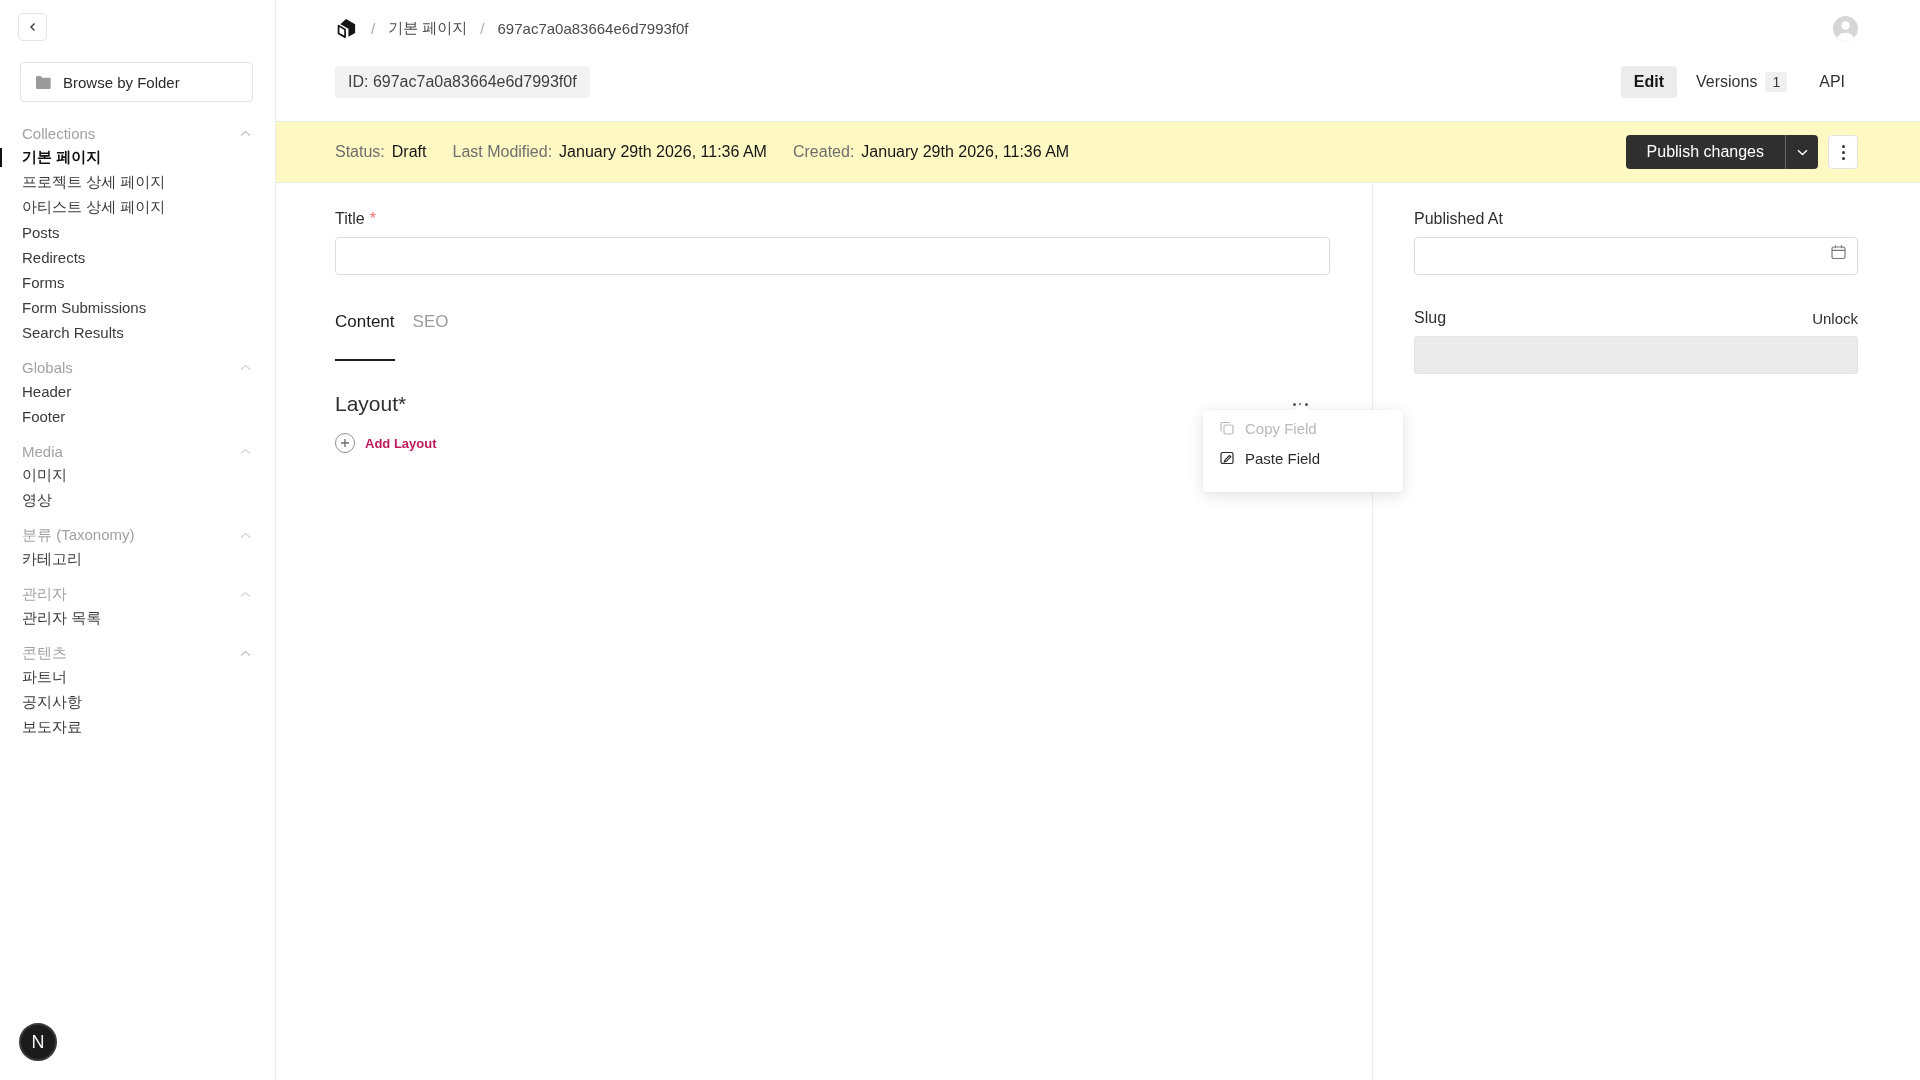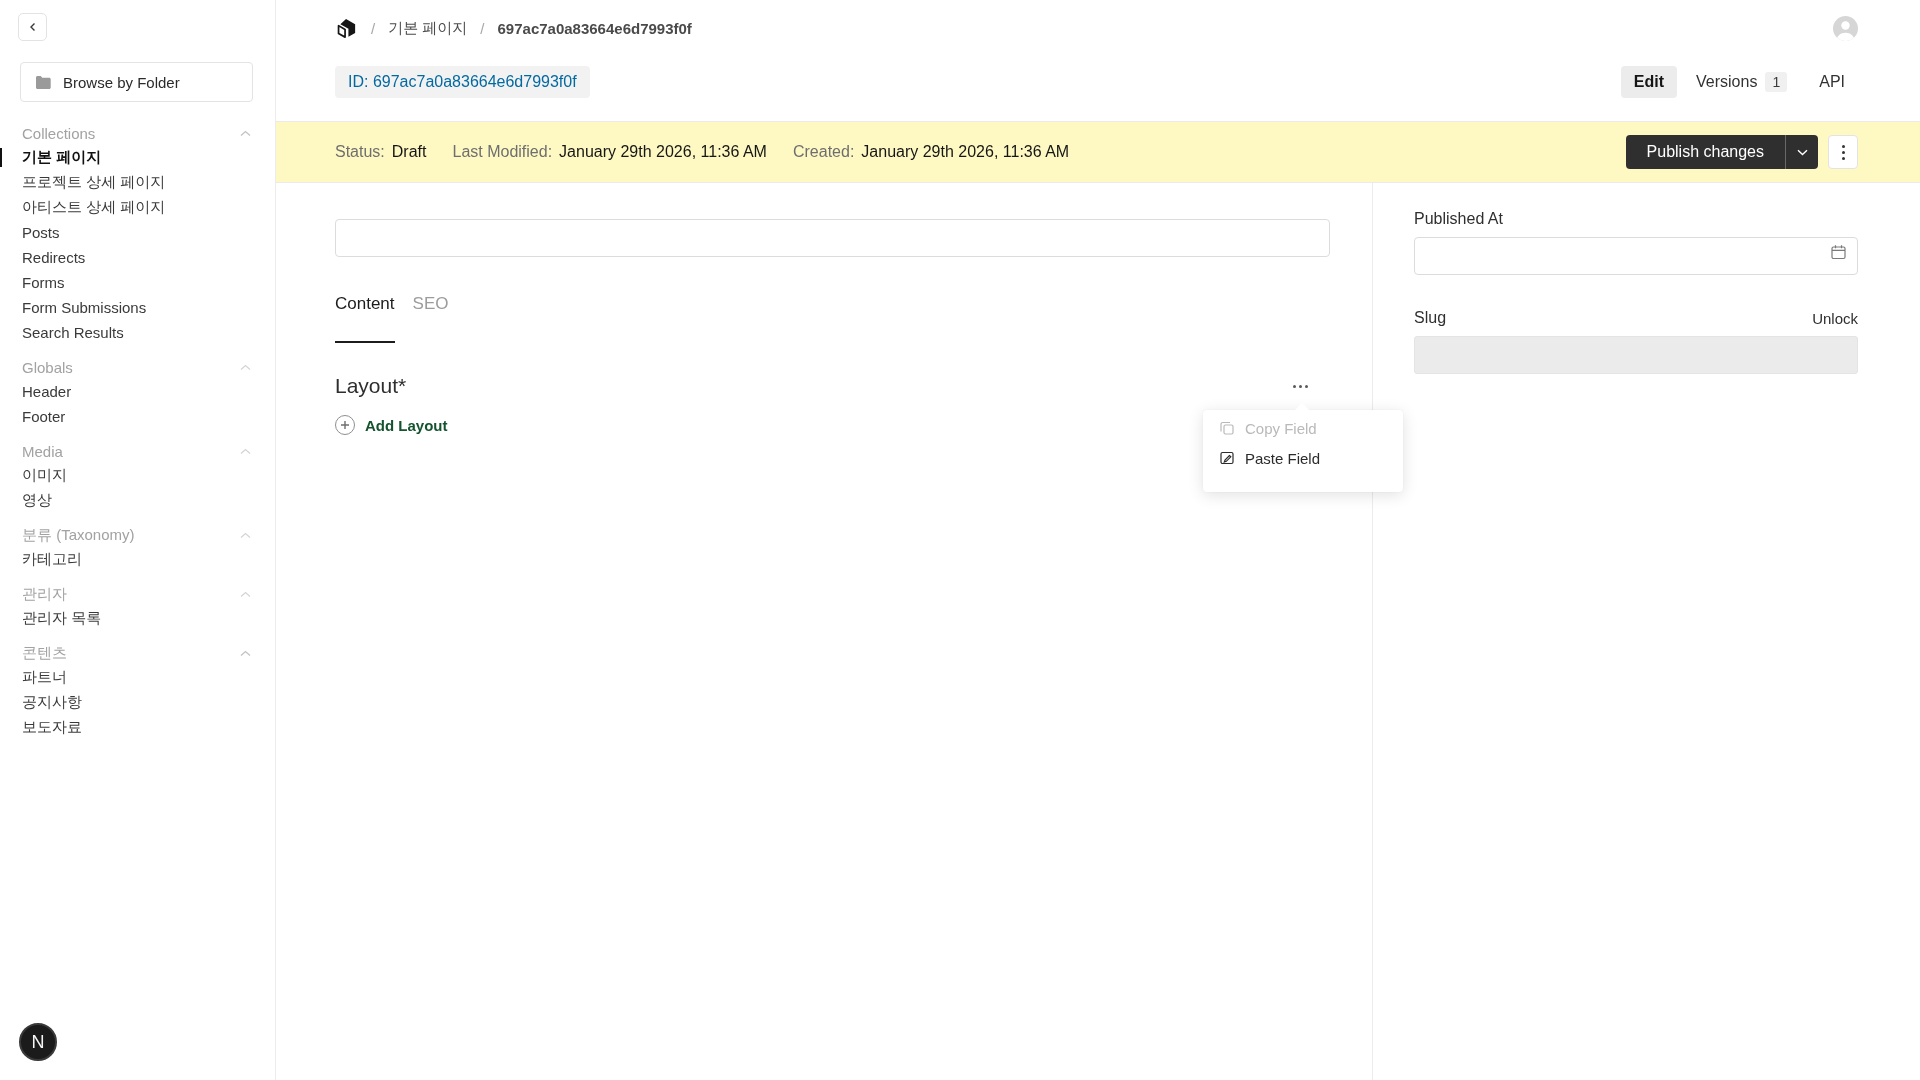--- a/index.html
+++ b/index.html
@@ -18,24 +18,24 @@
   .nav-item.active::before { content:""; position:absolute; left:0; top:3px; bottom:3px; width:2px; background:#111; }
 
   
   .dev-badge { position:absolute; left:19px; top:1023px; width:38px; height:38px; border-radius:50%; background:#1b1b1b; border:2px solid #3a3a3a; color:#f5f5f5; display:flex; align-items:center; justify-content:center; font-size:18px; cursor:pointer; }
 
   
   .topbar { position:absolute; left:276px; right:0; top:0; height:122px; border-bottom:1px solid #ebebeb; background:#fff; }
   .breadcrumb { position:absolute; left:59px; top:13px; height:30px; display:flex; align-items:center; gap:13px; font-size:15px; color:#555; }
   .crumb-sep { color:#a8a8a8; }
   .crumb { color:#4a4a4a; cursor:pointer; }
-  .crumb-id { color:#4a4a4a;font-weight:bold; }
+  .crumb-id { color:#4a4a4a; }
   .avatar { position:absolute; right:62px; top:16px; width:25px; height:25px; border-radius:50%; background:#d6d6d6; overflow:hidden; cursor:pointer; }
   .id-row { position:absolute; left:59px; right:62px; top:65px; height:34px; display:flex; align-items:center; justify-content:space-between; }
-  .id-pill { background:#f2f2f2; border-radius:4px; padding:7px 13px; font-size:16px; color:#0369a1; }
+  .id-pill { background:#f2f2f2; border-radius:4px; padding:7px 13px; font-size:16px; color:#404040; }
   .doc-tabs { display:flex; align-items:center; gap:6px; font-size:16px; }
   .doc-tab { padding:7px 13px; color:#333; cursor:pointer; display:flex; align-items:center; gap:8px; }
   .doc-tab.active { background:#ececec; border-radius:4px; font-weight:bold; color:#161616; }
   .version-badge { background:#f0f0f0; border-radius:3px; padding:2px 7px; font-size:14px; color:#3a3a3a; }
 
   
   .statusbar { position:absolute; left:276px; right:0; top:122px; height:61px; border-bottom:1px solid #ebebeb; display:flex; align-items:center; padding:0 62px 0 59px; background:#fef9c3; }
   .status-items { flex:1; display:flex; align-items:center; gap:26px; font-size:16px; }
   .status-pair { display:flex; gap:7px; align-items:center; }
   .status-pair .lbl { color:#6e6e6e; }
@@ -55,21 +55,21 @@
   .text-input { margin-top:9px; width:100%; height:38px; border:1px solid #dcdcdc; border-radius:4px; background:#fff; font-size:16px; padding:0 12px; font-family:"Liberation Sans", sans-serif; outline:none; }
   .doc-content { padding-top:27px; }
   .content-tabs { margin-top:37px; display:flex; gap:18px; font-size:17px; }
   .content-tab { padding-bottom:27px; cursor:pointer; color:#9c9c9c; }
   .content-tab.active { color:#1c1c1c; border-bottom:2px solid #1c1c1c; }
   .layout-head { margin-top:31px; display:flex; align-items:center; justify-content:space-between; }
   .layout-title { font-size:21px; color:#2e2e2e; }
   .ellipsis-btn { display:flex; gap:3px; padding:6px; margin-right:16px; cursor:pointer; }
   .ellipsis-btn i { width:3px; height:3px; border-radius:50%; background:#5a5a5a; }
   .add-layout { margin-top:17px; display:flex; align-items:center; gap:10px; cursor:pointer; }
-  .add-layout .txt { font-size:15px; font-weight:bold; color:#14532d; }
+  .add-layout .txt { font-size:13px; font-weight:bold; color:#be185d; }
   .plus-circle { width:20px; height:20px; border:1px solid #8f8f8f; border-radius:50%; display:flex; align-items:center; justify-content:center; color:#6f6f6f; }
 
   
   .ctx-menu { position:absolute; left:1203px; top:410px; width:200px; background:#fff; border-radius:4px; box-shadow:0 3px 16px rgba(0,0,0,.12), 0 0 2px rgba(0,0,0,.06); padding:10px 0 12px; z-index:5; }
   .ctx-menu::before { content:""; position:absolute; top:-7px; left:91px; border-left:8px solid transparent; border-right:8px solid transparent; border-bottom:8px solid #fff; }
   .ctx-item { height:30px; display:flex; align-items:flex-start; gap:10px; padding:0 16px; font-size:15px; cursor:pointer; }
   .ctx-item.disabled { color:#b9b9b9; cursor:default; }
   .ctx-item.enabled { color:#2b2b2b; }
 
   
@@ -291,20 +291,24 @@
       <i></i>
         <i></i>
         <i></i>
     </div>
   </div>
 </div>
 
 <div class="vdivider"></div>
 
 <div class="doc-content">
+  <div class="field-label">
+    <span>Title</span>
+    <span class="req">*</span>
+  </div>
   <input class="text-input" type="text" value="" style="">
 
   <div class="content-tabs">
     <span class="content-tab active">Content</span>
     <span class="content-tab">SEO</span>
   </div>
 
   <div class="layout-head">
     <span class="layout-title">Layout*</span>
     <span class="ellipsis-btn">

